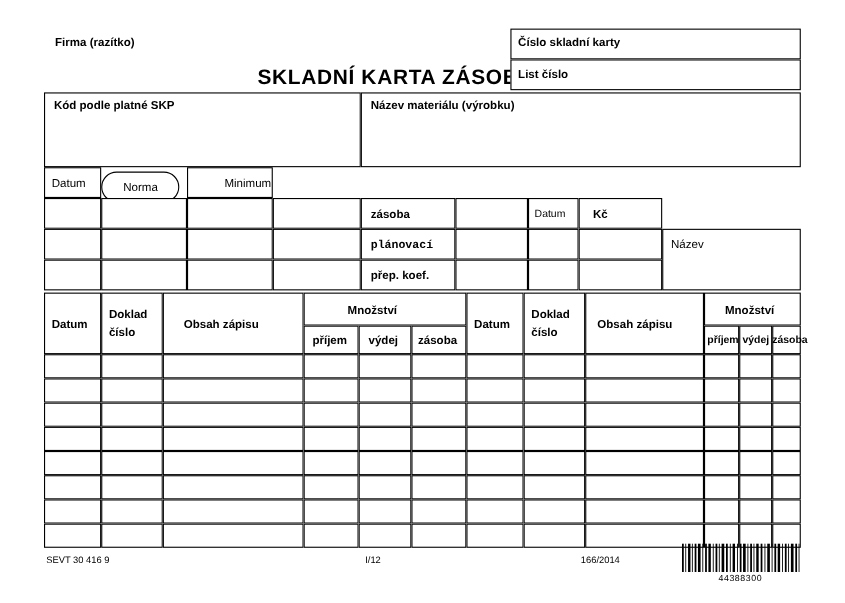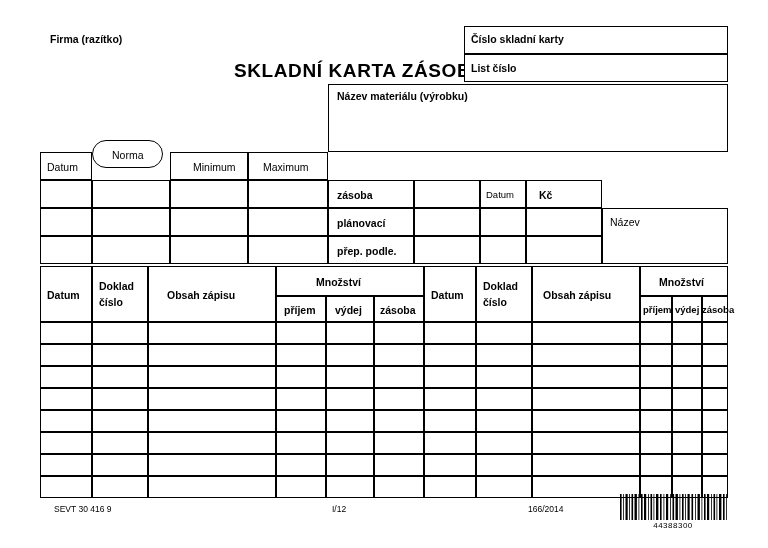--- a/index.html
+++ b/index.html
@@ -95,62 +95,62 @@
     <div class="title" style="left:194px; top:34px;">SKLADNÍ KARTA ZÁSOB</div>
 
     <div class="bx" style="left:424px; top:28px; width:264px; height:28px;">
       <div class="lbl" style="left:6px; top:8px;">List číslo</div>
     </div>
 
     <div class="bx" style="left:424px; top:0px; width:264px; height:28px;">
       <div class="lbl" style="left:6px; top:7px;">Číslo skladní karty</div>
     </div>
 
+    <div class="bx" style="left:0px; top:58px; width:288px; height:68px;">
+      <div class="lbl" style="left:8px; top:6px;">Kód podle platné SKP</div>
+    </div>
     <div class="bx" style="left:288px; top:58px; width:400px; height:68px;">
       <div class="lbl" style="left:8px; top:6px;">Název materiálu (výrobku)</div>
     </div>
 
     <div class="bx" style="left:0px; top:126px; width:52px; height:28px;">
       <div class="lbl reg" style="left:6px; top:9px;">Datum</div>
     </div>
     <div class="bx" style="left:0px; top:154px; width:52px; height:28px;"></div>
     <div class="bx" style="left:0px; top:182px; width:52px; height:28px;"></div>
     <div class="bx" style="left:0px; top:210px; width:52px; height:28px;"></div>
 
-    <div class="bx" style="left:52px; top:114px; width:71px; height:28px;border-radius:14px;">
+    <div class="bx" style="left:52px; top:130px; width:71px; height:28px;border-radius:14px;">
       <div class="lbl reg" style="left:19px; top:9px;">Norma</div>
     </div>
     <div class="bx" style="left:52px; top:154px; width:78px; height:28px;"></div>
     <div class="bx" style="left:52px; top:182px; width:78px; height:28px;"></div>
     <div class="bx" style="left:52px; top:210px; width:78px; height:28px;"></div>
 
     <div class="bx" style="left:130px; top:126px; width:78px; height:28px;">
-      <div class="lbl reg" style="left:7px; top:9px;padding-left:15px;">Minimum</div>
+      <div class="lbl reg" style="left:18px; top:9px;padding-left:15px;">Minimum</div>
     </div>
     <div class="bx" style="left:130px; top:154px; width:78px; height:28px;"></div>
     <div class="bx" style="left:130px; top:182px; width:78px; height:28px;"></div>
     <div class="bx" style="left:130px; top:210px; width:78px; height:28px;"></div>
 
-    <div class="bx" style="left:208px; top:126px; width:80px; height:28px;">
-      <div class="lbl reg" style="left:14px; top:9px;">Maximum</div>
-    </div>
     <div class="bx" style="left:208px; top:154px; width:80px; height:28px;"></div>
     <div class="bx" style="left:208px; top:182px; width:80px; height:28px;"></div>
     <div class="bx" style="left:208px; top:210px; width:80px; height:28px;"></div>
 
     <div class="bx" style="left:288px; top:154px; width:86px; height:28px;">
       <div class="lbl" style="left:8px; top:9px;">zásoba</div>
     </div>
     <div class="bx" style="left:374px; top:154px; width:66px; height:28px;"></div>
     <div class="bx" style="left:288px; top:182px; width:86px; height:28px;">
-      <div class="lbl" style="left:8px; top:9px;">plánovací</div>
+      <div class="lbl" style="left:8px; top:9px;font-family:Liberation Mono, monospace;">plánovací</div>
     </div>
     <div class="bx" style="left:374px; top:182px; width:66px; height:28px;"></div>
     <div class="bx" style="left:288px; top:210px; width:86px; height:28px;">
-      <div class="lbl" style="left:8px; top:9px;">přep. podle.</div>
+      <div class="lbl" style="left:8px; top:9px;">přep. koef.</div>
     </div>
     <div class="bx" style="left:374px; top:210px; width:66px; height:28px;"></div>
 
     <div class="bx" style="left:440px; top:154px; width:46px; height:28px;">
       <div class="lbl reg" style="left:5px; top:9px; font-size:9.5px;">Datum</div>
     </div>
     <div class="bx" style="left:486px; top:154px; width:76px; height:28px;">
       <div class="lbl" style="left:12px; top:9px;">Kč</div>
     </div>
     <div class="bx" style="left:440px; top:182px; width:46px; height:28px;"></div>
@@ -300,21 +300,21 @@
         <div class="bx" style="left:286px; top:450px; width:48px; height:22px;"></div>
         <div class="bx" style="left:334px; top:450px; width:50px; height:22px;"></div>
         <div class="bx" style="left:384px; top:450px; width:52px; height:22px;"></div>
         <div class="bx" style="left:436px; top:450px; width:56px; height:22px;"></div>
         <div class="bx" style="left:492px; top:450px; width:108px; height:22px;"></div>
         <div class="bx" style="left:600px; top:450px; width:32px; height:22px;"></div>
         <div class="bx" style="left:632px; top:450px; width:30px; height:22px;"></div>
         <div class="bx" style="left:662px; top:450px; width:26px; height:22px;"></div>
       </div>
 
-    <div class="foot" style="left:2px; top:478px;margin-left:12px;">SEVT  30 416 9</div>
+    <div class="foot" style="left:2px; top:478px;">SEVT  30 416 9</div>
     <div class="foot" style="left:292px; top:478px;">I/12</div>
     <div class="foot" style="left:488px; top:478px;">166/2014</div>
 
     <div class="barcode-wrap">
       <svg class="barcode" viewBox="0 0 110 26" preserveAspectRatio="none">
         <g fill="#000">
           <rect x="2" y="0" width="1.6" height="26"></rect>
           <rect x="5" y="0" width="0.8" height="26"></rect>
           <rect x="7.5" y="0" width="2.2" height="26"></rect>
           <rect x="11" y="0" width="0.8" height="26"></rect>

